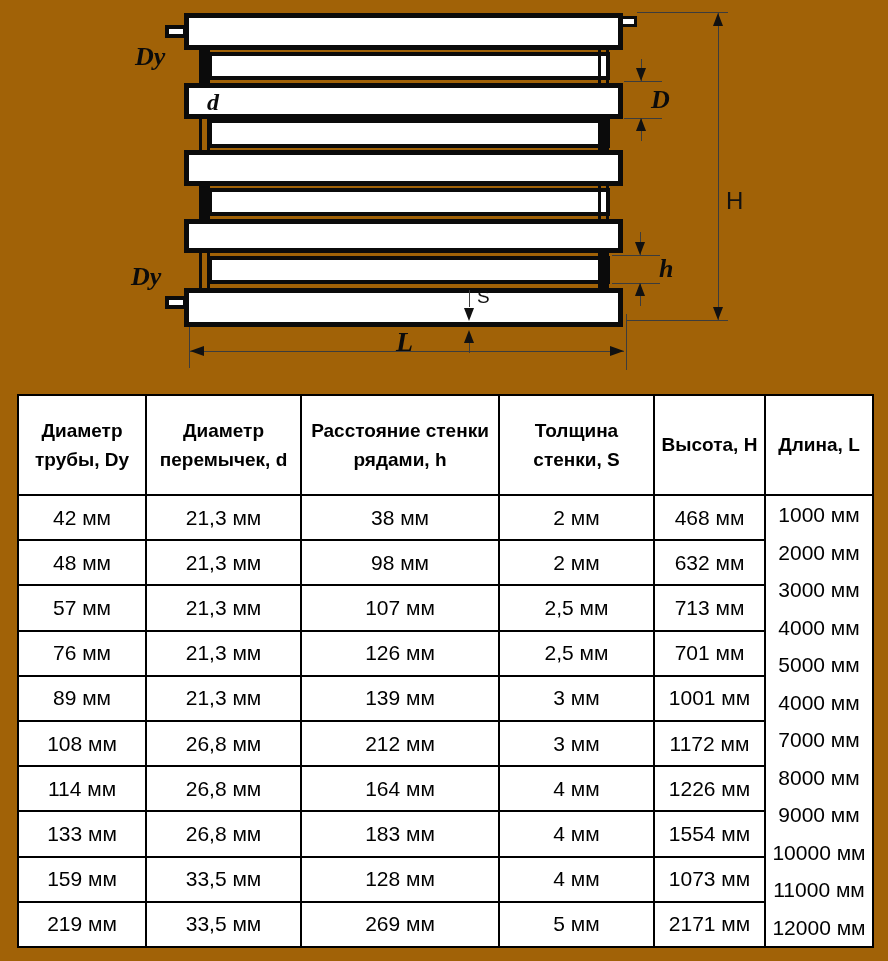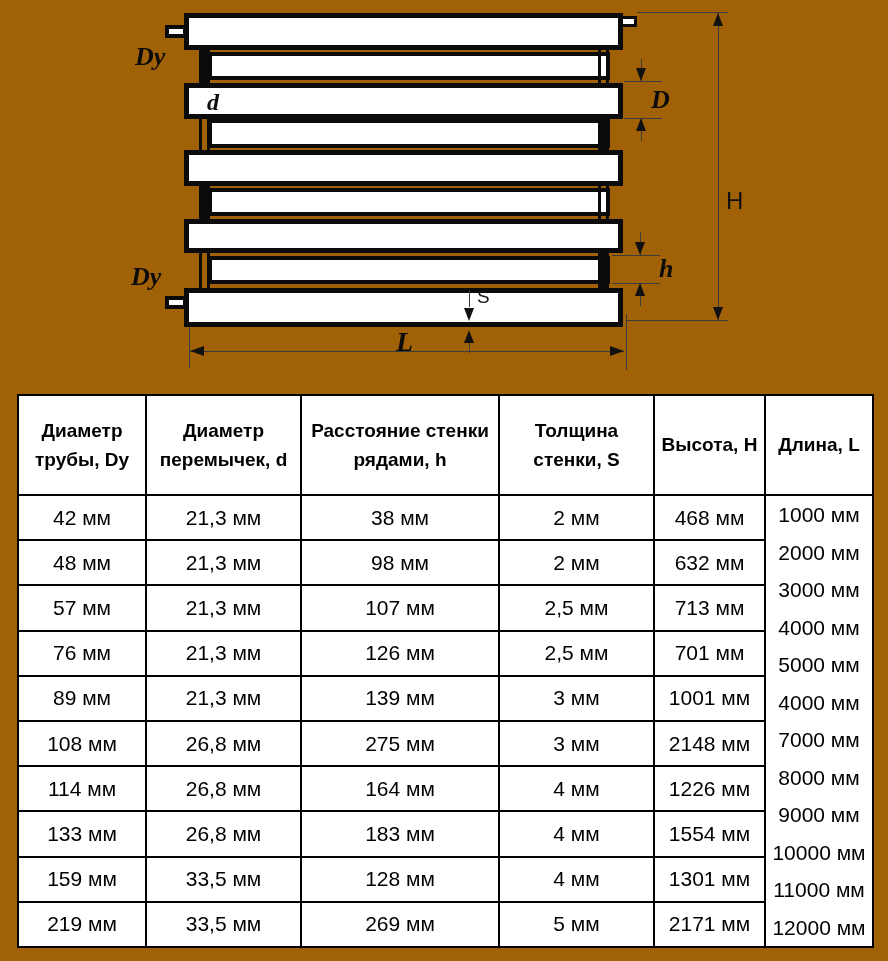--- a/index.html
+++ b/index.html
@@ -168,44 +168,44 @@
       <tr>
         <td>89 мм</td>
         <td>21,3 мм</td>
         <td>139 мм</td>
         <td>3 мм</td>
         <td>1001 мм</td>
       </tr>
       <tr>
         <td>108 мм</td>
         <td>26,8 мм</td>
-        <td>275 мм</td>
+        <td>212 мм</td>
         <td>3 мм</td>
-        <td>2148 мм</td>
+        <td>1172 мм</td>
       </tr>
       <tr>
         <td>114 мм</td>
         <td>26,8 мм</td>
         <td>164 мм</td>
         <td>4 мм</td>
         <td>1226 мм</td>
       </tr>
       <tr>
         <td>133 мм</td>
         <td>26,8 мм</td>
         <td>183 мм</td>
         <td>4 мм</td>
         <td>1554 мм</td>
       </tr>
       <tr>
         <td>159 мм</td>
         <td>33,5 мм</td>
         <td>128 мм</td>
         <td>4 мм</td>
-        <td>1301 мм</td>
+        <td>1073 мм</td>
       </tr>
       <tr>
         <td>219 мм</td>
         <td>33,5 мм</td>
         <td>269 мм</td>
         <td>5 мм</td>
         <td>2171 мм</td>
       </tr>
     </tbody>
   </table>

